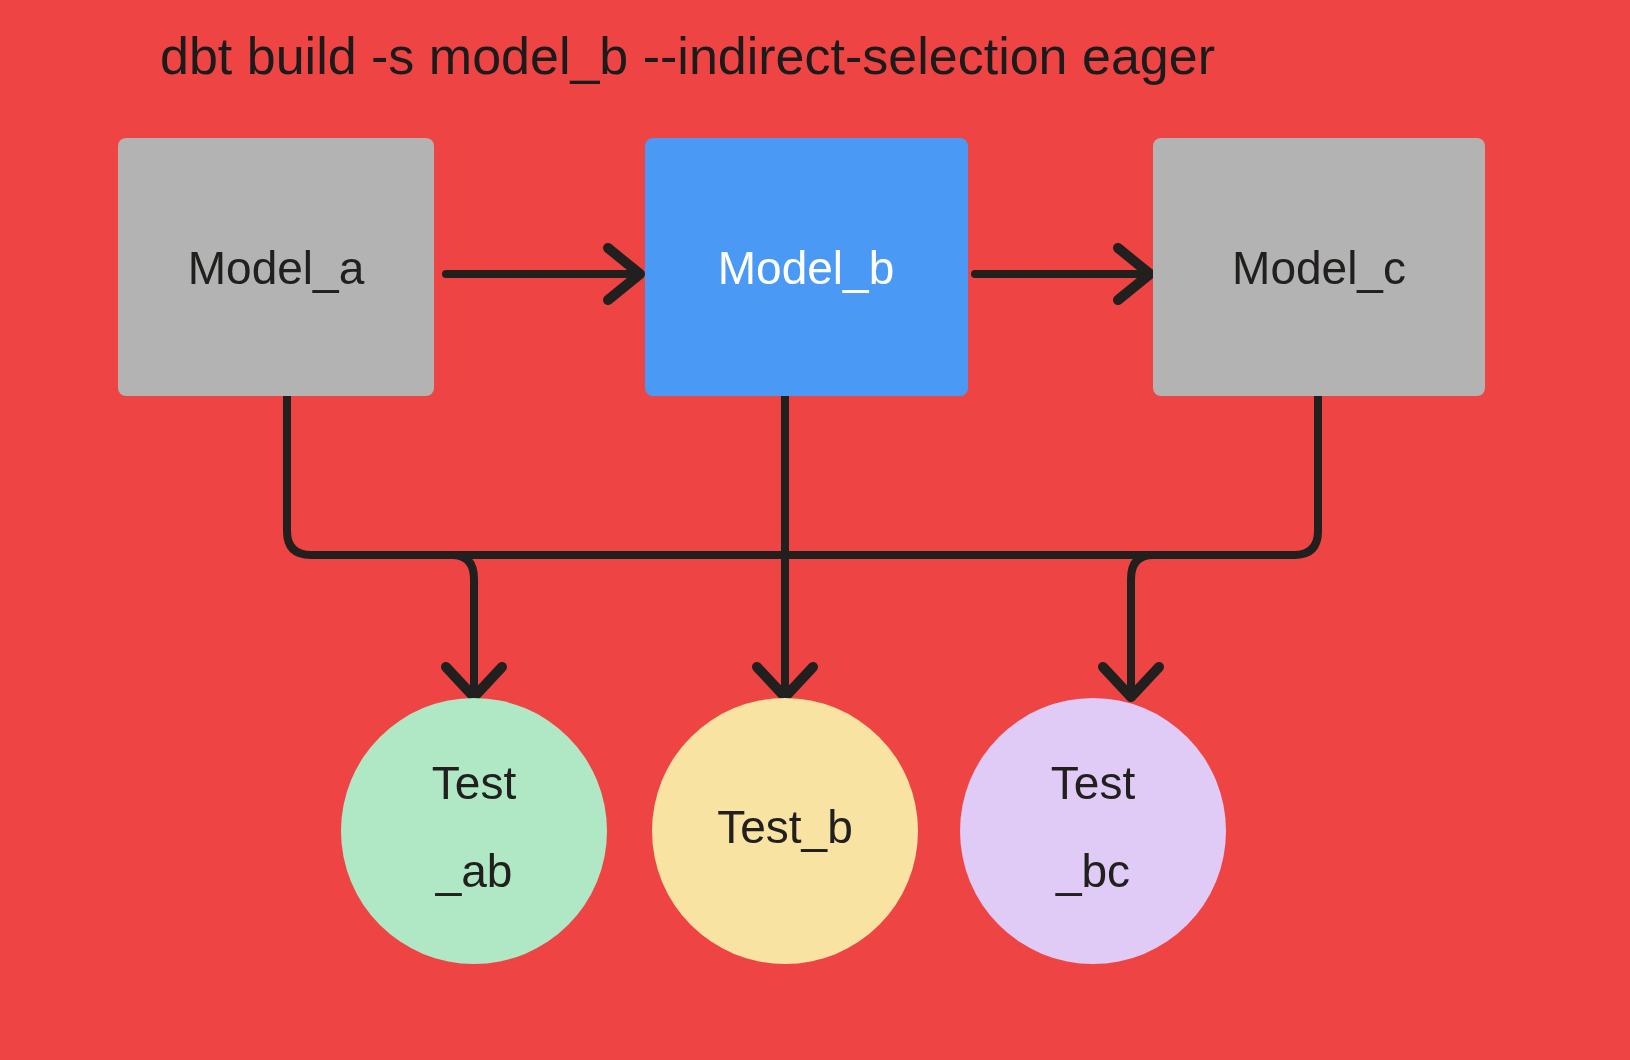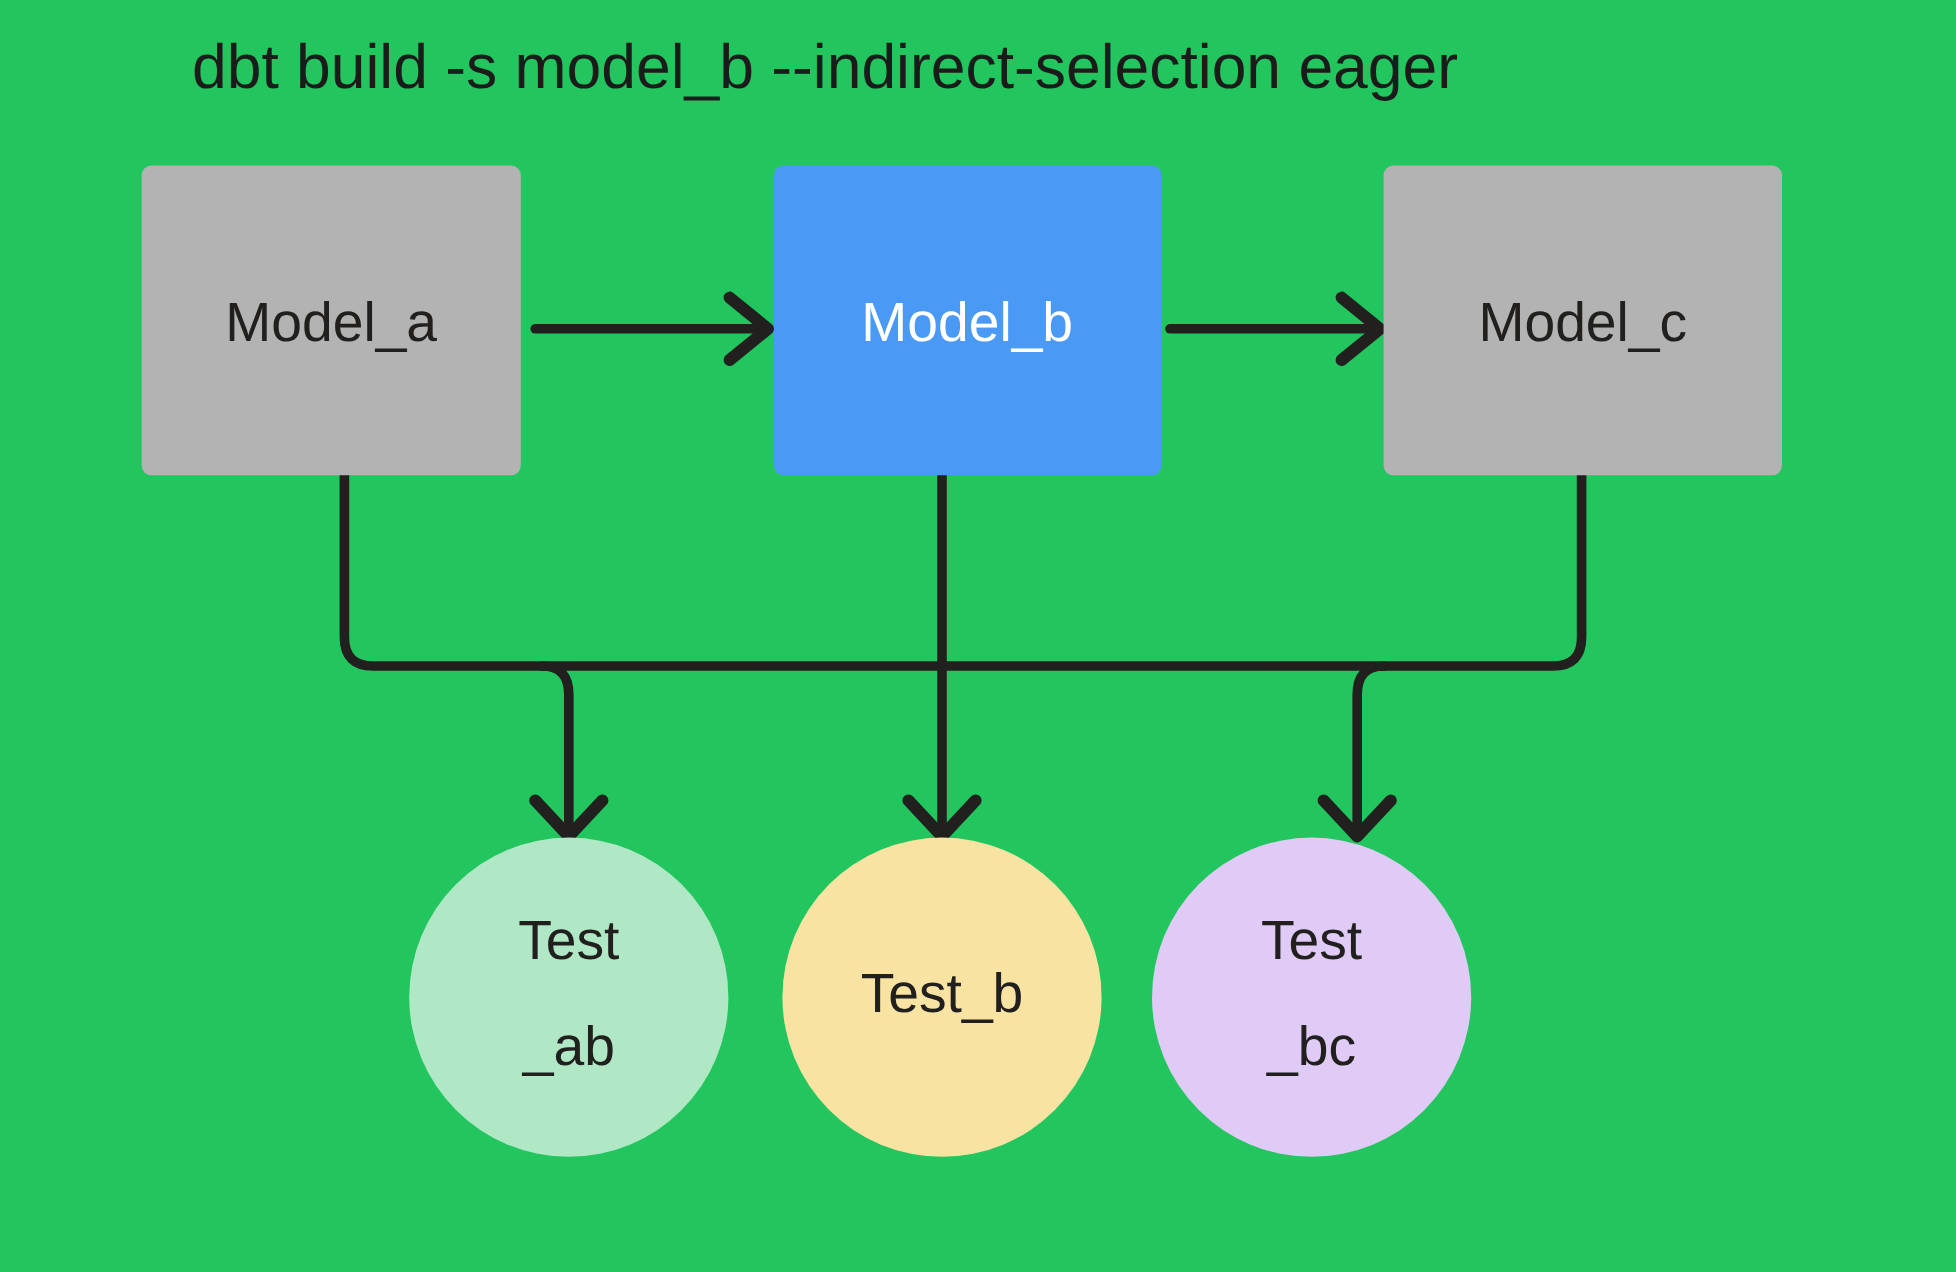--- a/index.html
+++ b/index.html
@@ -10,21 +10,21 @@
   body {
     width: 1630px;
     height: 1060px;
     font-family: "Liberation Sans", sans-serif;
     overflow: hidden;
   }
   #diagram-root {
     position: relative;
     width: 1630px;
     height: 1060px;
-    background: #22c55e;
+    background: #ef4444;
   }
   #diagram-svg {
     display: block;
     width: 1630px;
     height: 1060px;
   }
   .node-label {
     font-family: "Liberation Sans", sans-serif;
     font-size: 46px;
     fill: #21201e;

